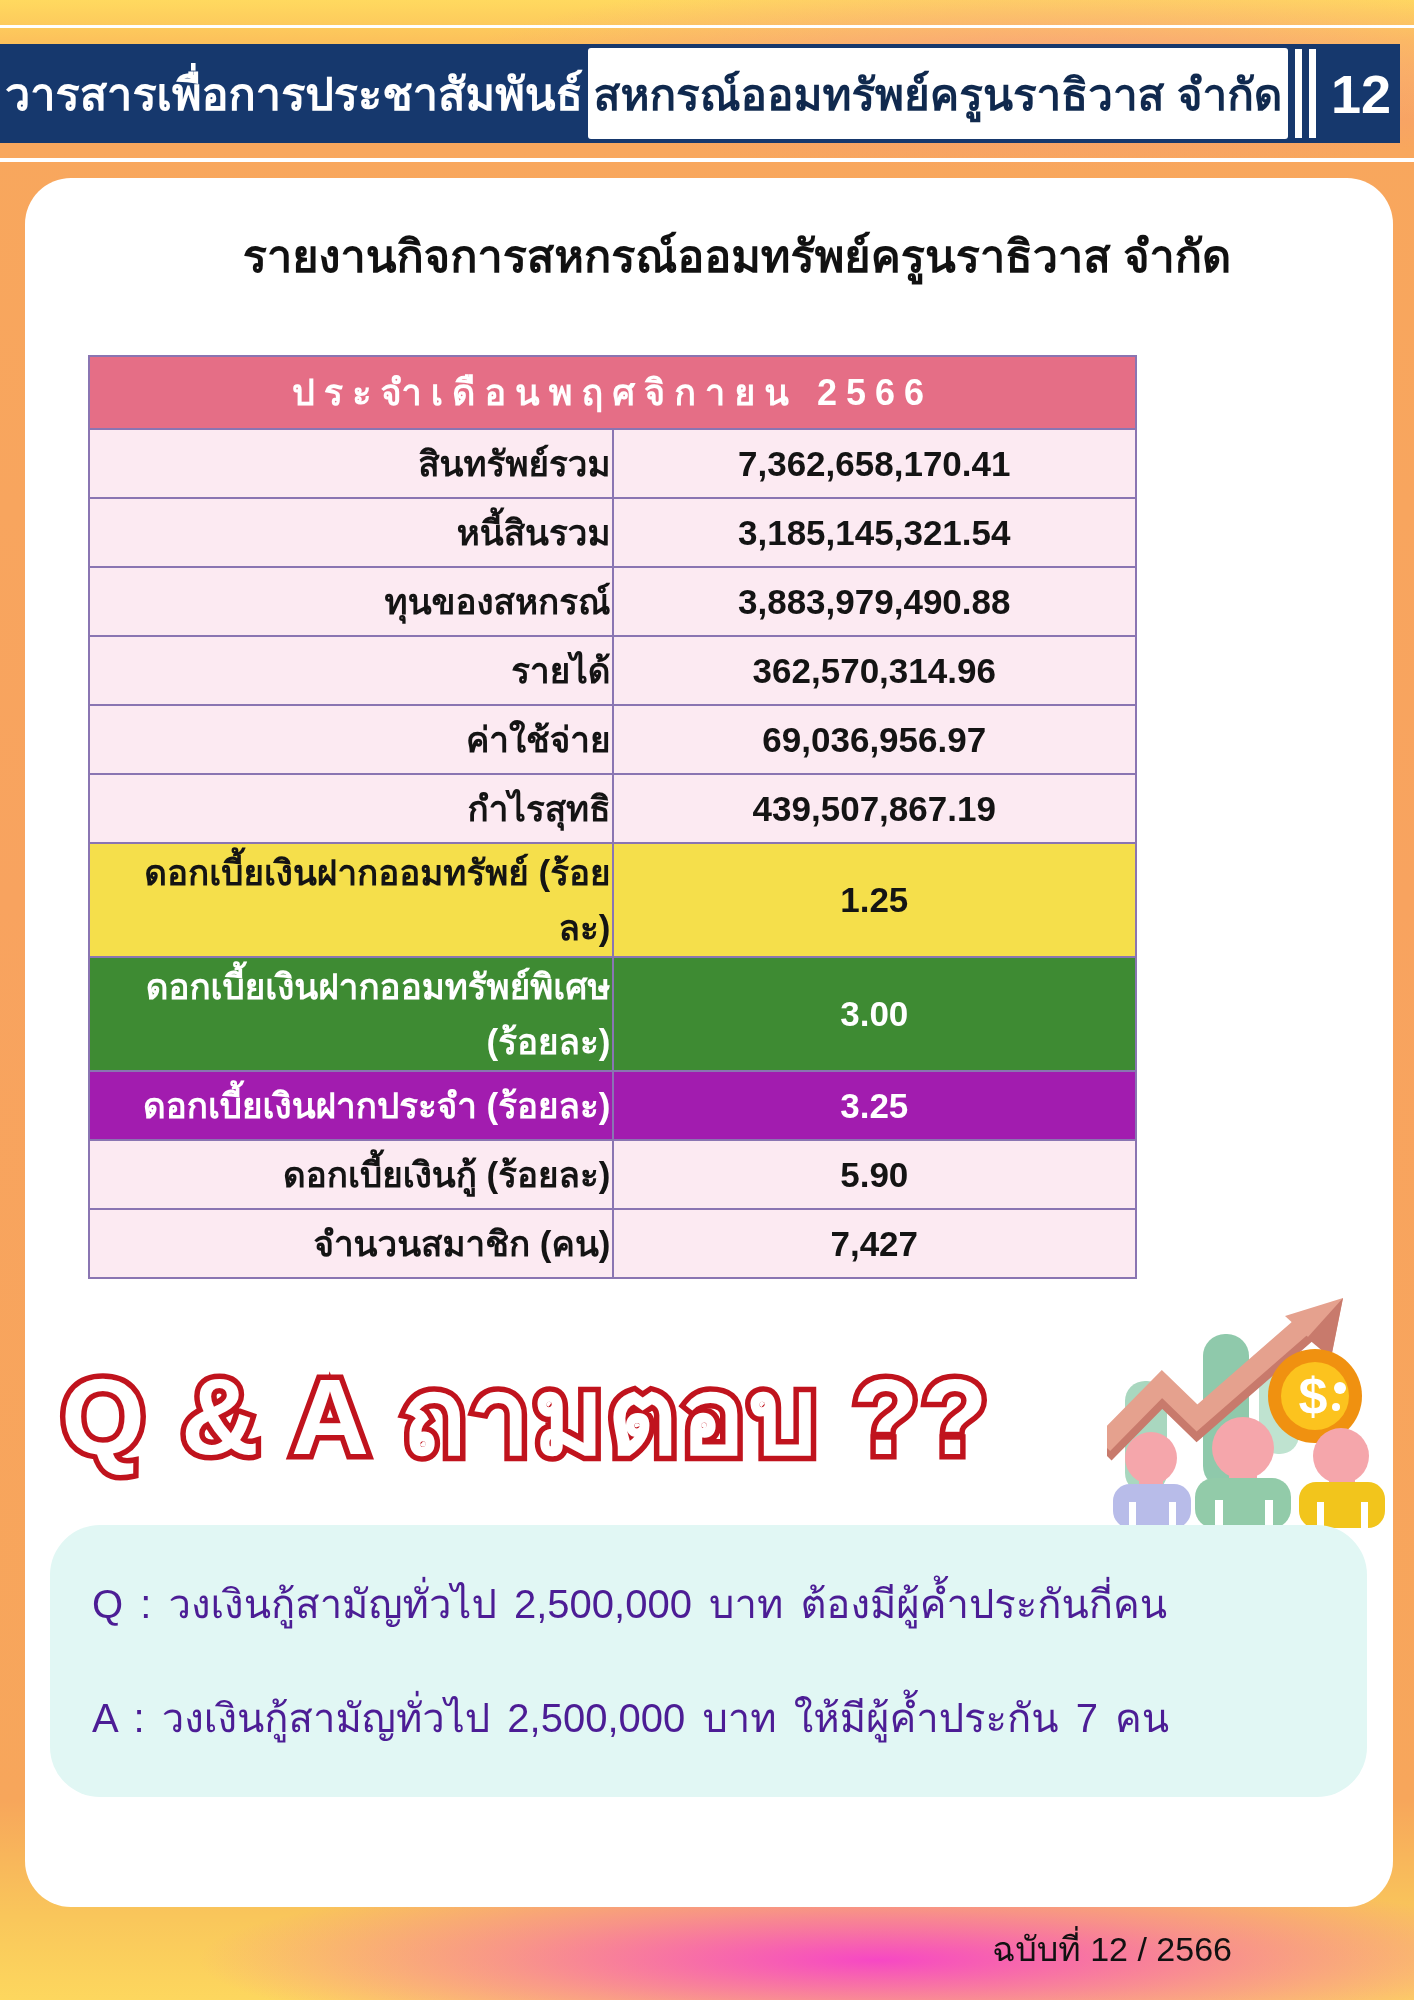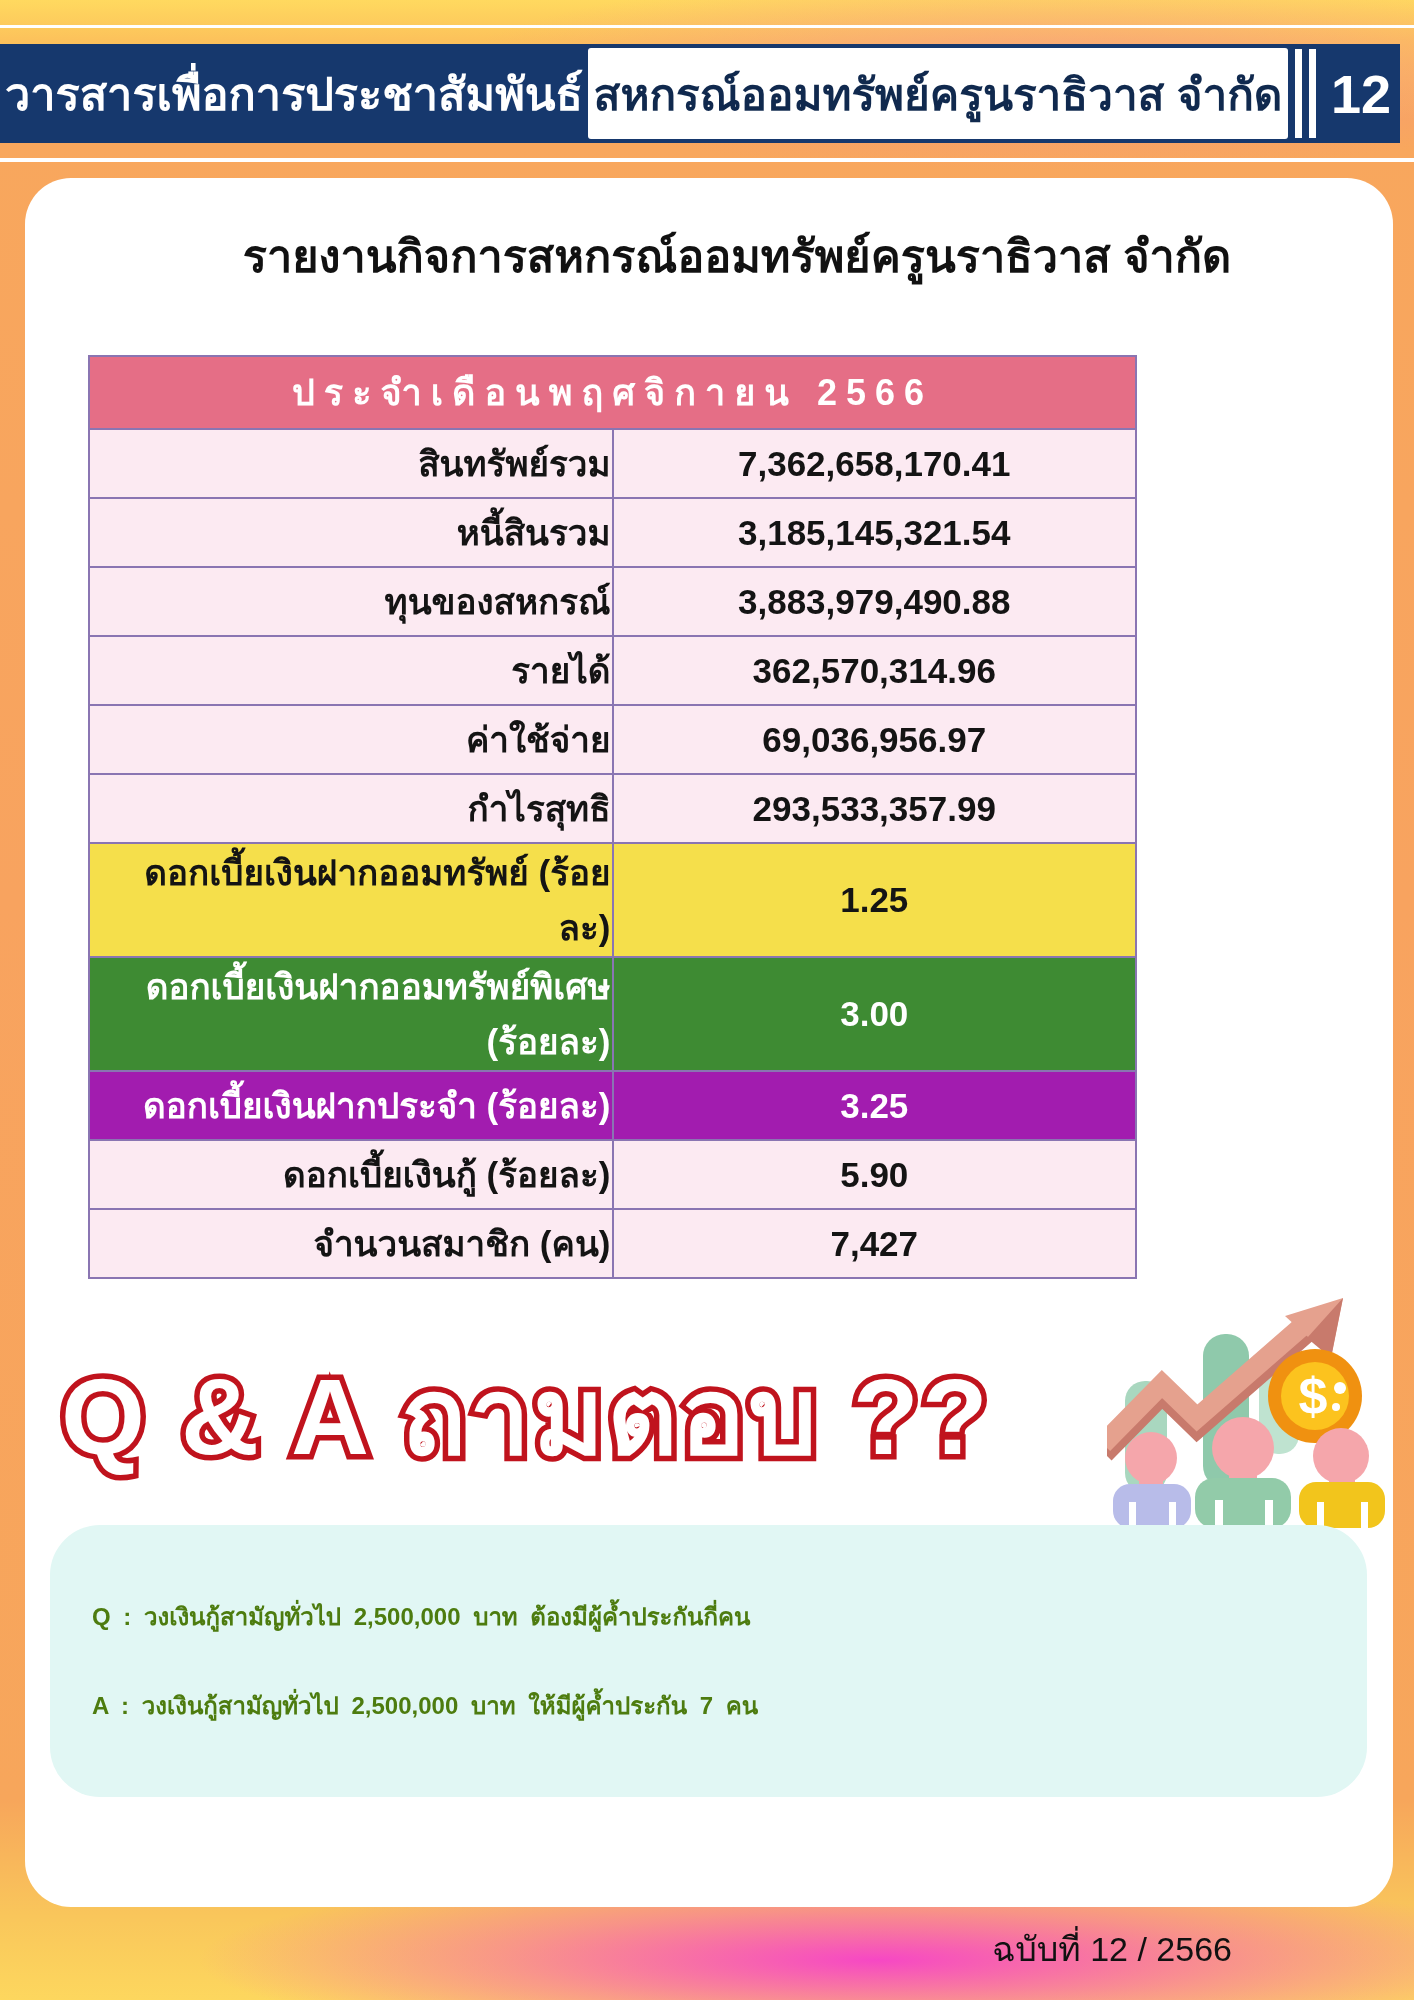--- a/index.html
+++ b/index.html
@@ -78,21 +78,21 @@
     }
   }
   .qa-illustration { position:absolute; right:6px; top:1098px; width:280px; height:252px; }
 
   .qa-box {
     position:absolute; left:25px; top:1347px; width:1317px; height:272px;
     background:#e1f7f4; border-radius:50px;
     display:flex; flex-direction:column; justify-content:center; gap:50px;
     padding:0 42px; box-sizing:border-box;
   }
-  .qa-line { font-size:24px; font-weight:bold; color:#4d7c0f; word-spacing:6px; white-space:nowrap; }
+  .qa-line { font-size:40px; font-weight:normal; color:#4c1d95; word-spacing:6px; white-space:nowrap; }
 
   
   .footer-issue {
     position:absolute; top:1922px; right:182px;
     font-size:34px; font-weight:normal; color:#111111; white-space:nowrap;
   }
 </style>
 </head>
 <body>
 
@@ -137,21 +137,21 @@
           <tr class="row-pink">
             <td class="cell-label">รายได้</td>
             <td class="cell-value">362,570,314.96</td>
           </tr>
           <tr class="row-pink">
             <td class="cell-label">ค่าใช้จ่าย</td>
             <td class="cell-value">69,036,956.97</td>
           </tr>
           <tr class="row-pink">
             <td class="cell-label">กำไรสุทธิ</td>
-            <td class="cell-value">293,533,357.99</td>
+            <td class="cell-value">439,507,867.19</td>
           </tr>
           <tr class="row-yellow">
             <td class="cell-label">ดอกเบี้ยเงินฝากออมทรัพย์  (ร้อยละ)</td>
             <td class="cell-value">1.25</td>
           </tr>
           <tr class="row-green">
             <td class="cell-label">ดอกเบี้ยเงินฝากออมทรัพย์พิเศษ  (ร้อยละ)</td>
             <td class="cell-value">3.00</td>
           </tr>
           <tr class="row-blue">

